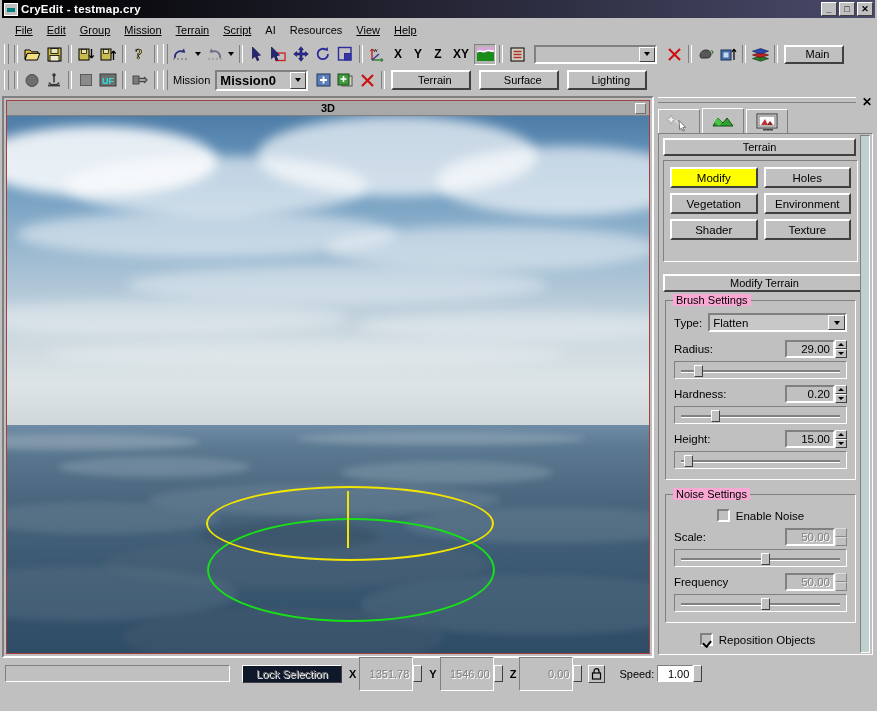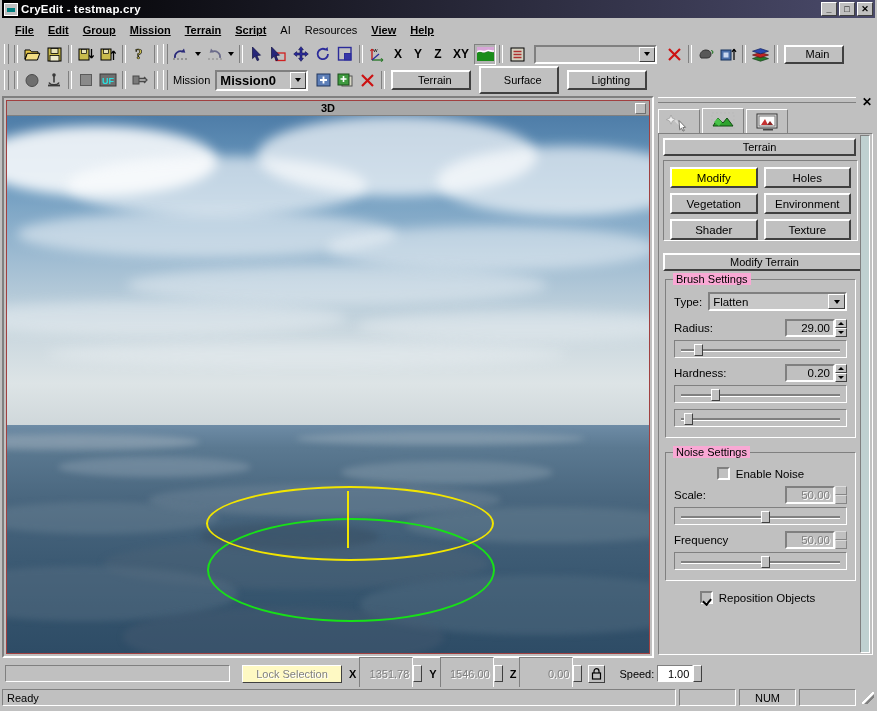--- a/index.html
+++ b/index.html
@@ -16,21 +16,21 @@
   .wbtns{display:flex;gap:2px;padding-right:2px;}
   .wbtn{width:16px;height:14px;background:#c0c0c0;border:1px solid;
       border-color:#ffffff #404040 #404040 #ffffff;position:relative;font-size:9px;
       display:flex;align-items:center;justify-content:center;line-height:1;color:#000;box-sizing:border-box;}
   .wbtn i{font-style:normal;font-family:"Liberation Sans",sans-serif;font-weight:bold;font-size:9px;}
 
   
   #menubar{position:absolute;left:2px;top:21px;width:873px;height:18px;background:#c0c0c0;
      display:flex;align-items:center;padding-left:6px;box-sizing:border-box;}
   .menu-item{padding:1px 7px;font-size:11px;color:#000;cursor:default;white-space:nowrap;}
-  .menu-item u{text-decoration:underline;font-weight:bold;}
+  .menu-item u{text-decoration:underline;}
 
   
   .toolrow{position:absolute;left:2px;width:873px;background:#c0c0c0;display:flex;align-items:center;box-sizing:border-box;}
   #toolrow1{top:42px;height:24px;}
   #toolrow2{top:67px;height:26px;}
   .grip{width:5px;height:20px;margin:0 2px;border-left:1px solid #fff;border-right:1px solid #808080;box-sizing:border-box;flex:0 0 auto;}
   .sep{width:2px;height:18px;margin:0 3px;border-left:1px solid #808080;border-right:1px solid #fff;flex:0 0 auto;}
   .tbtn{width:22px;height:21px;display:flex;align-items:center;justify-content:center;flex:0 0 auto;position:relative;}
   .tbtn.pressed{border:1px solid;border-color:#808080 #ffffff #ffffff #808080;background:#b4b4b4;box-sizing:border-box;}
   .tbtn svg{display:block;}
@@ -74,21 +74,21 @@
   #overlay-clip{position:absolute;right:-2px;top:5px;width:175px;height:125px;overflow:hidden;}
   .ellipse{position:absolute;border-radius:50%;}
   #ell-yellow{left:199px;top:370px;width:284px;height:71px;border:2px solid #f2e500;}
   #ell-green{left:200px;top:402px;width:284px;height:100px;border:2px solid #18e018;}
   #crosshair-v{position:absolute;left:340px;top:375px;width:2px;height:57px;background:#f2e500;}
 
   
   #statusrow{position:absolute;left:2px;top:662px;width:873px;height:23px;background:#c0c0c0;display:flex;align-items:center;box-sizing:border-box;}
   #sel-field{width:225px;height:17px;margin-left:3px;background:#c0c0c0;box-sizing:border-box;
      border:1px solid;border-color:#808080 #ffffff #ffffff #808080;}
-  .dbtn{height:18px;background:#fef9c3;display:flex;align-items:center;justify-content:center;
+  .dbtn{height:18px;background:#0f172a;display:flex;align-items:center;justify-content:center;
      border:1px solid;border-color:#ffffff #404040 #404040 #ffffff;color:#808080;
      text-shadow:1px 1px 0 #fff;font-size:11px;box-sizing:border-box;padding:0 6px;}
   .coordlabel{font-size:11px;font-weight:bold;margin:0 3px 0 7px;}
   .coordbox{width:54px;height:34px;background:#c0c0c0;color:#808080;text-shadow:1px 1px 0 #fff;
      display:flex;align-items:center;justify-content:flex-end;padding-right:3px;font-size:11px;
      border:1px solid;border-color:#808080 #ffffff #ffffff #808080;box-sizing:border-box;}
   .spin{width:9px;height:17px;background:#c0c0c0;border:1px solid;border-color:#ffffff #404040 #404040 #ffffff;box-sizing:border-box;}
   #lockbtn{width:17px;height:18px;background:#c0c0c0;display:flex;align-items:center;justify-content:center;
      border:1px solid;border-color:#ffffff #404040 #404040 #ffffff;box-sizing:border-box;}
   #speedbox{width:36px;height:17px;background:#fff;display:flex;align-items:center;justify-content:flex-end;
@@ -114,21 +114,21 @@
   #tabstrip{position:absolute;left:2px;top:12px;width:215px;height:26px;display:flex;align-items:flex-end;}
   .rtab{width:42px;height:25px;background:#c0c0c0;box-sizing:border-box;display:flex;align-items:center;justify-content:center;
      border:1px solid;border-color:#ffffff #808080 #808080 #ffffff;margin-right:2px;}
   .rtab.active{height:26px;border-bottom-color:#c0c0c0;}
   #rollup-body{position:absolute;left:2px;top:37px;width:215px;height:522px;box-sizing:border-box;
      border:1px solid;border-color:#808080 #ffffff #ffffff #808080;background:#c0c0c0;overflow:hidden;}
   #rollup-scroll{position:absolute;right:2px;top:1px;width:10px;height:518px;background:#bfd0d0;
      border:1px solid;border-color:#808080 #ffffff #ffffff #808080;box-sizing:border-box;}
   .grpbtn{height:18px;margin:4px 6px 0 4px;background:#c0c0c0;display:flex;align-items:center;justify-content:center;
      border:2px solid;border-color:#ffffff #404040 #404040 #ffffff;box-sizing:border-box;font-size:11px;}
-  .rgroup{margin:4px 14px 0 4px;border:1px solid;border-color:#808080 #ffffff #ffffff #808080;box-sizing:border-box;padding:6px 6px 0 6px;}
+  .rgroup{margin:4px 14px 0 4px;border:1px solid;border-color:#808080 #ffffff #ffffff #808080;box-sizing:border-box;padding:6px 6px 21px 6px;}
   .rgrid{display:grid;grid-template-columns:1fr 1fr;gap:5px 6px;}
   .rbtn{height:21px;background:#c0c0c0;display:flex;align-items:center;justify-content:center;
      border:2px solid;border-color:#ffffff #404040 #404040 #ffffff;box-sizing:border-box;font-size:11.5px;}
   .rbtn.sel{background:#ffff00;}
   .fieldset{margin:8px 6px 6px 6px;border:1px solid;border-color:#808080 #ffffff #ffffff #808080;
      position:relative;padding:12px 8px 10px 8px;box-sizing:border-box;}
   .fs-legend{position:absolute;left:7px;top:-7px;background:#f9a8d4;padding:0 3px;font-size:11px;}
   .row{display:flex;align-items:center;margin-bottom:3px;}
   .rowlabel{font-size:11.5px;flex:0 0 auto;}
   .spacer{flex:1 1 auto;}
@@ -417,21 +417,21 @@
     <span class="tbtn">
       <svg width="15" height="15" viewBox="0 0 15 15">
         <path d="M2 2l11 11M13 2L2 13" stroke="#cc1111" stroke-width="2.2"></path>
       </svg>
     </span>
     <span class="sep"></span>
 
     <span class="pbtn" style="width:80px;height:20px;margin-left:3px;">
       <span>Terrain</span>
     </span>
-    <span class="pbtn" style="width:80px;height:28px;margin-left:8px;text-align:right;">
+    <span class="pbtn" style="width:80px;height:20px;margin-left:8px;text-align:right;">
       <span>Surface</span>
     </span>
     <span class="pbtn" style="width:80px;height:20px;margin-left:8px;">
       <span>Lighting</span>
     </span>
   </div>
 
   <div id="viewport-frame">
     <div id="vp-inner">
       <div id="vp-caption">
@@ -580,20 +580,33 @@
             <div>
                 <span class="tri-dn"></span>
               </div>
           </span>
         </div>
         <div class="sliderwrap">
           <div class="slidertrack"></div>
           <div class="sliderthumb" style="left:21%;"></div>
         </div>
 
+        <div class="row">
+          <span class="rowlabel">Height:</span>
+          <span class="spacer"></span>
+          <span class="numbox">15.00</span>
+          <span class="spinner">
+            <div>
+                <span class="tri-u"></span>
+              </div>
+            <div>
+                <span class="tri-dn"></span>
+              </div>
+          </span>
+        </div>
         <div class="sliderwrap" style="margin-bottom:0;">
           <div class="slidertrack"></div>
           <div class="sliderthumb" style="left:5%;"></div>
         </div>
       </div>
 
       <div class="fieldset" style="margin-right:16px;margin-top:14px;">
         <div class="fs-legend">Noise Settings</div>
 
         <div class="cbrow">
@@ -660,21 +673,14 @@
         <path d="M3 6V4.2a2.5 2.5 0 0 1 5 0V6" fill="none" stroke="#000" stroke-width="1.2"></path>
         <rect x="1.5" y="6" width="8" height="6" fill="none" stroke="#000" stroke-width="1.2"></rect>
       </svg>
     </span>
 
     <span class="coordlabel" style="font-weight:normal;margin-left:14px;">Speed:</span>
     <span id="speedbox">1.00</span>
     <span class="spin"></span>
   </div>
 
-  <div id="bottombar">
-    <span id="ready-pane">Ready</span>
-    <span class="spane"></span>
-    <span class="spane">NUM</span>
-    <span class="spane"></span>
-    <span id="resize-grip"></span>
-  </div>
 
 </div>
 
 </body></html>

